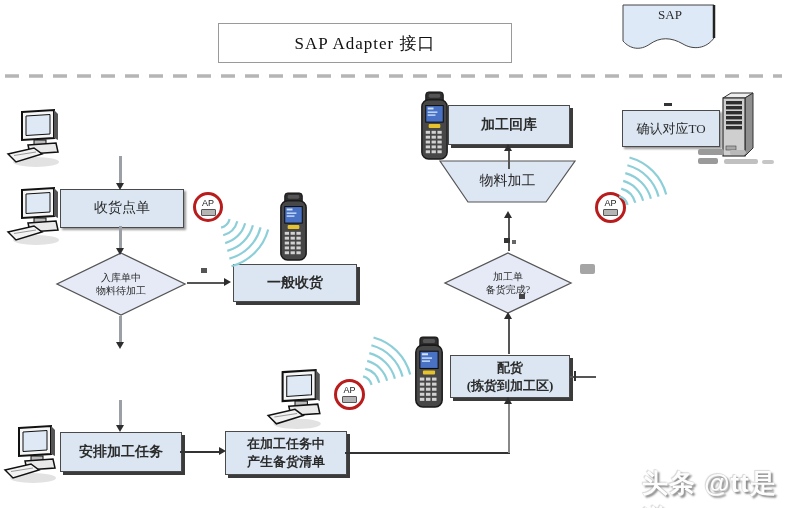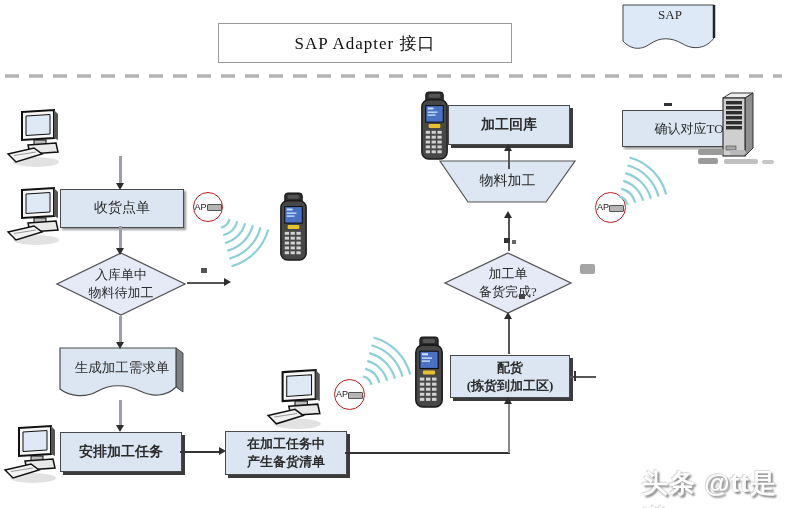--- a/index.html
+++ b/index.html
@@ -8,39 +8,39 @@
   .abs{position:absolute;}
   
   .box{position:absolute;background:#dbe6f2;border:1px solid #4a4a4a;
        display:flex;flex-direction:column;align-items:center;justify-content:center;
        text-align:center;font-size:14px;line-height:1.35;color:#2b2b2b;}
   .box.heavy{box-shadow:3px 3px 0 #3b3b3b;font-weight:bold;}
   .box.soft{box-shadow:2px 2px 2px #9a9a9a;}
   .box .l{display:block;}
   .sm{font-size:13px;}
   .node-text{position:absolute;left:0;top:0;right:0;bottom:0;display:flex;flex-direction:column;
-             align-items:center;justify-content:center;text-align:center;font-size:13px;line-height:1.35;color:#2b2b2b;}
+             align-items:center;justify-content:center;text-align:center;font-size:10px;line-height:1.35;color:#2b2b2b;}
   
   .title-box{position:absolute;left:218px;top:23px;width:292px;height:38px;background:#fff;
              border:1px solid #9a9a9a;display:flex;align-items:center;justify-content:center;
              font-size:17px;letter-spacing:1px;color:#111;}
   
   .vline{position:absolute;background:#9aa0a6;width:3px;}
   .vline.dark{background:#555;width:2px;}
   .hline{position:absolute;background:#333;height:2px;}
   .hline.thin{height:1.5px;background:#555;}
   .arr-down{position:absolute;width:0;height:0;border-left:4.5px solid transparent;
             border-right:4.5px solid transparent;border-top:7px solid #2d2d2d;}
   .arr-up{position:absolute;width:0;height:0;border-left:4.5px solid transparent;
           border-right:4.5px solid transparent;border-bottom:7px solid #2d2d2d;}
   .arr-right{position:absolute;width:0;height:0;border-top:4.5px solid transparent;
              border-bottom:4.5px solid transparent;border-left:7px solid #2d2d2d;}
   
-  .ap{position:absolute;width:30px;height:30px;border:1px solid #b91c1c;border-radius:50%;
-      background:#fff;display:flex;flex-direction:row;align-items:center;justify-content:center;
+  .ap{position:absolute;width:30px;height:30px;border:3px solid #b91c1c;border-radius:50%;
+      background:#fff;display:flex;flex-direction:column;align-items:center;justify-content:center;
       box-sizing:border-box;}
   .ap .ap-t{font-size:9px;line-height:9px;color:#222;font-family:"Liberation Sans",sans-serif;}
   .ap .ap-dev{width:13px;height:5px;background:#b5b5b5;border:1px solid #555;border-radius:1px;margin-top:1px;}
   
   .mark{position:absolute;background:#333;}
   .smudge{position:absolute;background:#9a9a9a;border-radius:2px;filter:blur(0.6px);}
   
   .watermark{position:absolute;left:642px;top:466px;font-family:"Liberation Sans","DejaVu Sans",sans-serif;
              font-weight:bold;font-size:26px;letter-spacing:1px;color:#fdfdfd;
              text-shadow:2px 2px 2px #8a8a8a,-1px -1px 1px #d8d8d8,0 0 1px #bbb;}
@@ -125,34 +125,28 @@
   <div class="abs" style="left:55px;top:252px;width:132px;height:64px;">
     <svg width="132" height="64" viewBox="0 0 132 64">
       <polygon points="66,1 130,32 66,63 2,32" fill="#e5eaf6" stroke="#555" stroke-width="1.3"></polygon>
     </svg>
     <div class="node-text">
       <span class="l">入库单中</span>
       <span class="l">物料待加工</span>
     </div>
   </div>
 
-  <div class="abs" style="left:58px;top:346px;width:128px;height:56px;">
-    <svg width="128" height="56" viewBox="0 0 128 56">
-      <polygon points="118,2 125,7 125,46 118,41" fill="#7c8087" stroke="#333" stroke-width="0.8"></polygon>
-      <path d="M2,2 H118 V41 C108,51 94,51 82,45 C68,38 52,38 40,45 C28,52 12,51 2,43 Z" fill="#dbe6f2" stroke="#4a4a4a" stroke-width="1.2"></path>
-    </svg>
-    <div class="node-text" style="bottom:12px;font-size:13.5px;">
-      <span>生成加工需求单</span>
-    </div>
-  </div>
 
   <div class="box heavy" style="left:60px;top:432px;width:120px;height:38px;">
     <span class="l">安排加工任务</span>
   </div>
 
+  <div class="box heavy" style="left:233px;top:264px;width:122px;height:36px;">
+    <span class="l">一般收货</span>
+  </div>
 
   <div class="box heavy sm" style="left:450px;top:355px;width:118px;height:41px;">
     <span class="l">配货</span>
     <span class="l">(拣货到加工区)</span>
   </div>
 
   <div class="box heavy sm" style="left:225px;top:431px;width:120px;height:42px;">
     <span class="l">在加工任务中</span>
     <span class="l">产生备货清单</span>
   </div>
@@ -173,21 +167,21 @@
     </svg>
     <div class="node-text" style="font-size:14px;">
       <span>物料加工</span>
     </div>
   </div>
 
   <div class="box heavy" style="left:448px;top:105px;width:120px;height:38px;">
     <span class="l">加工回库</span>
   </div>
 
-  <div class="box soft sm" style="left:622px;top:110px;width:96px;height:35px;padding-left:18px;">
+  <div class="box soft sm" style="left:622px;top:110px;width:96px;height:35px;">
     <span class="l">确认对应TO</span>
   </div>
 
   <div class="abs" style="left:720px;top:90px;">
     <svg width="36" height="70" viewBox="0 0 36 70">
       <polygon points="3,8 11,3 33,3 25,8" fill="#efefef" stroke="#333" stroke-width="1"></polygon>
       <polygon points="25,8 33,3 33,58 25,66" fill="#8f8f8f" stroke="#333" stroke-width="1"></polygon>
       <rect x="3" y="8" width="22" height="58" fill="#cfcfcf" stroke="#333" stroke-width="1.2"></rect>
       <g fill="#2e2e2e">
         <rect x="6" y="11" width="16" height="3.4"></rect>

